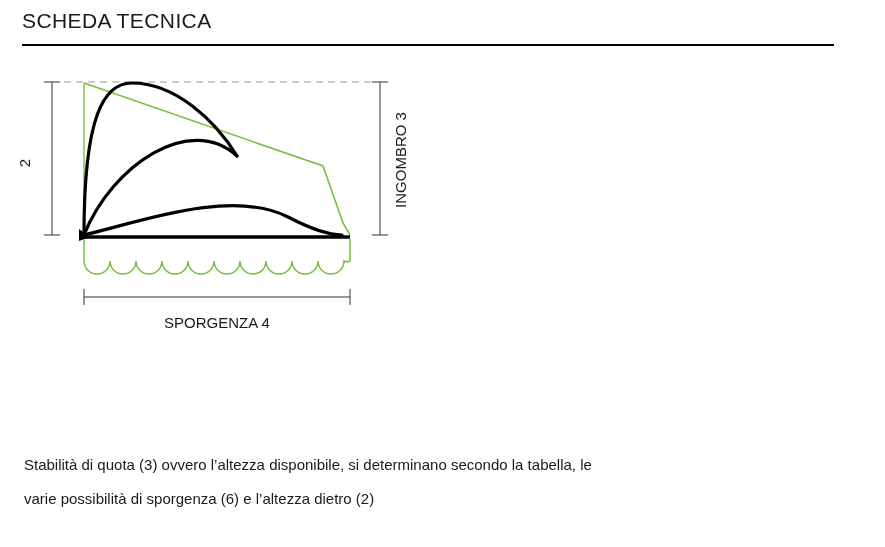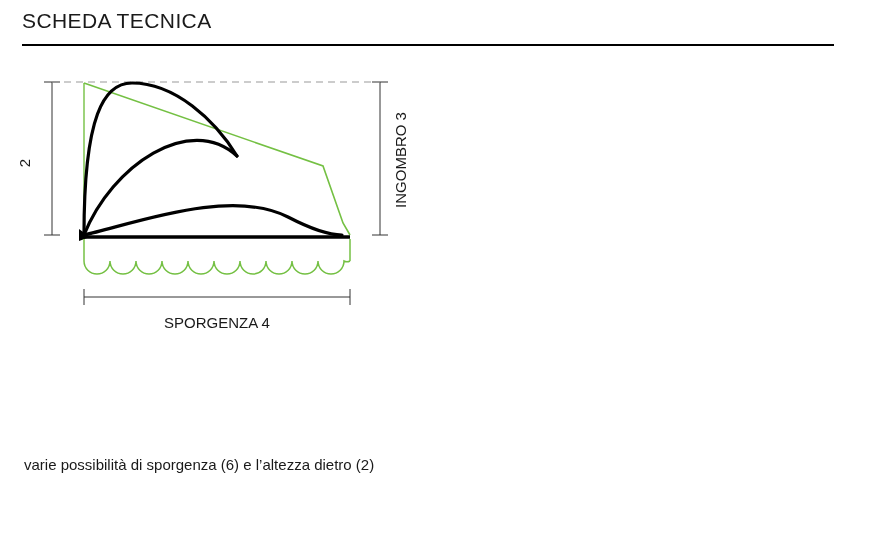--- a/index.html
+++ b/index.html
@@ -125,16 +125,17 @@
 
       <text x="30" y="108" font-size="15" text-anchor="middle" transform="rotate(-90 30 108)">2</text>
 
       <text x="406" y="105" font-size="15" text-anchor="middle" transform="rotate(-90 406 105)">INGOMBRO 3</text>
 
       <text x="217" y="273" font-size="15" text-anchor="middle">SPORGENZA 4</text>
     </svg>
   </div>
 
   <div class="caption">
+    <span>Stabilità di quota (3) ovvero l’altezza disponibile, si determinano secondo la tabella, le</span>
     <span class="line2">varie possibilità di sporgenza (6) e l’altezza dietro (2)</span>
   </div>
 
 </div>
 
 </body></html>

